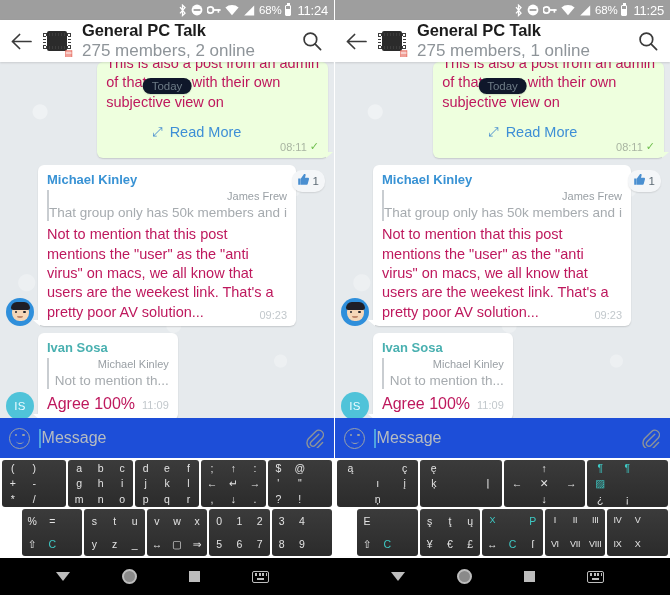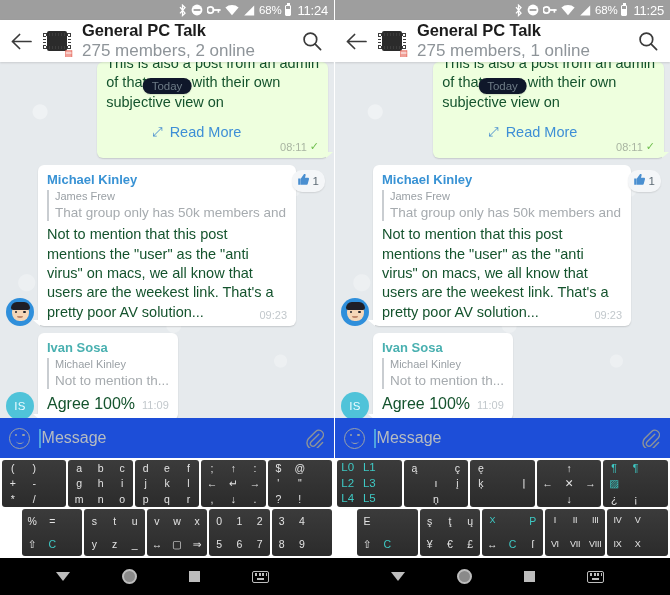--- a/index.html
+++ b/index.html
@@ -81,25 +81,25 @@
   .bubble { border-radius: 6px; padding: 7px 9px 5px 9px; position: relative;
     box-shadow: 0 1px 1.5px rgba(0,0,0,.14); max-width: 258px; }
   .bubble.out { background: #eeffde; }
   .bubble.in  { background: #ffffff; }
 
   .tail-out { position:absolute; right:-5px; bottom:0; width:0; height:0;
     border-left: 7px solid #eeffde; border-bottom: 6px solid transparent; }
   .tail-in { position:absolute; left:-5px; bottom:0; width:0; height:0;
     border-right: 7px solid #ffffff; border-bottom: 6px solid transparent; }
 
-  .btxt { font-size: 14.5px; color: #14532d; line-height: 1.33; word-wrap: break-word; }
+  .btxt { font-size: 14.5px; color: #be185d; line-height: 1.33; word-wrap: break-word; }
   .sender { font-size: 13px; font-weight: bold; color: #3892d4; line-height:1.25; margin-bottom: 2px; }
   .sender.teal { color: #49b0b0; }
 
-  .quote { border-left: 2px solid #c9cdd1; padding-left: 6px; margin: 2px 0 4px 0; }
+  .quote { border-left: 2px solid #c9cdd1; margin: 2px 0 4px 0; text-align: right; }
   .quote-name { font-size: 11px; color: #9aa0a5; line-height: 1.25; }
   .quote-text { font-size: 13.5px; color: #a6abaf; line-height: 1.3; white-space: nowrap; overflow: hidden; }
 
   .meta { display:flex; align-items:center; justify-content:flex-end; gap:3px; margin-top:1px; }
   .time { font-size: 11px; color: #a9b5a2; }
   .time.gray { color: #c2c8cc; }
   .tick { color:#6fbf4e; font-size: 11px; line-height:1; }
 
   .readmore { display:flex; align-items:center; justify-content:flex-start; gap:7px;
     margin-top: 12px; padding-left: 46px; }
@@ -555,31 +555,20 @@
       <div class="attach-btn">
         <svg width="19" height="19" viewBox="0 0 19 19">
               <path d="M13.8 5.2 L6.2 12.8 a2.6 2.6 0 0 0 3.7 3.7 L17.2 9 a4.6 4.6 0 0 0-6.5-6.5 L3.4 9.8 a6.4 6.4 0 0 0 9 9 l5.2-5.2" fill="none" stroke="#8c9399" stroke-width="1.4" stroke-linecap="round"></path>
             </svg>
       </div>
     </div>
 
     <div class="keyboard">
           <div class="kb-row">
             <div class="key">
-              <span class="kc teal big">L0</span>
-              <span class="kc teal big">L1</span>
-              <span class="kc"></span>
-              <span class="kc teal big">L2</span>
-              <span class="kc teal big">L3</span>
-              <span class="kc"></span>
-              <span class="kc teal big">L4</span>
-              <span class="kc teal big">L5</span>
-              <span class="kc"></span>
-            </div>
-            <div class="key">
               <span class="kc">ą</span>
               <span class="kc"></span>
               <span class="kc">ç</span>
               <span class="kc"></span>
               <span class="kc">ı</span>
               <span class="kc">į</span>
               <span class="kc"></span>
               <span class="kc">ņ</span>
               <span class="kc"></span>
             </div>

